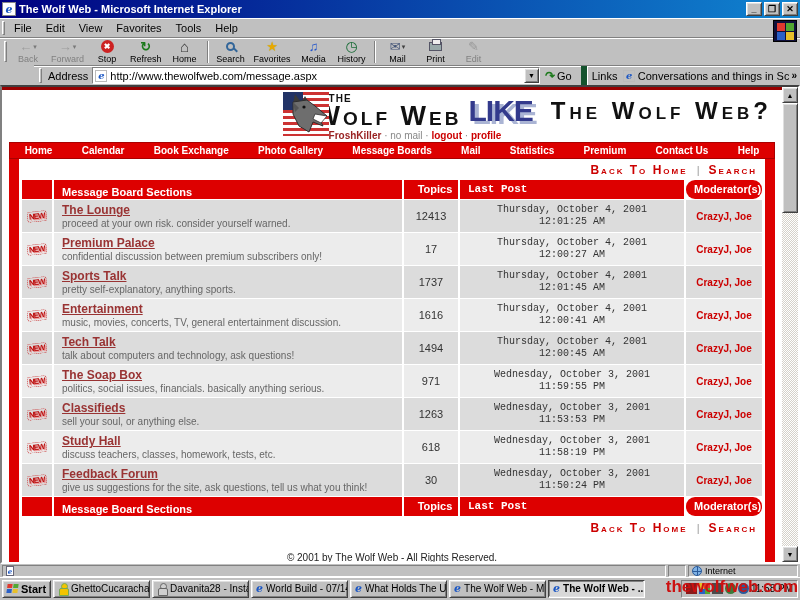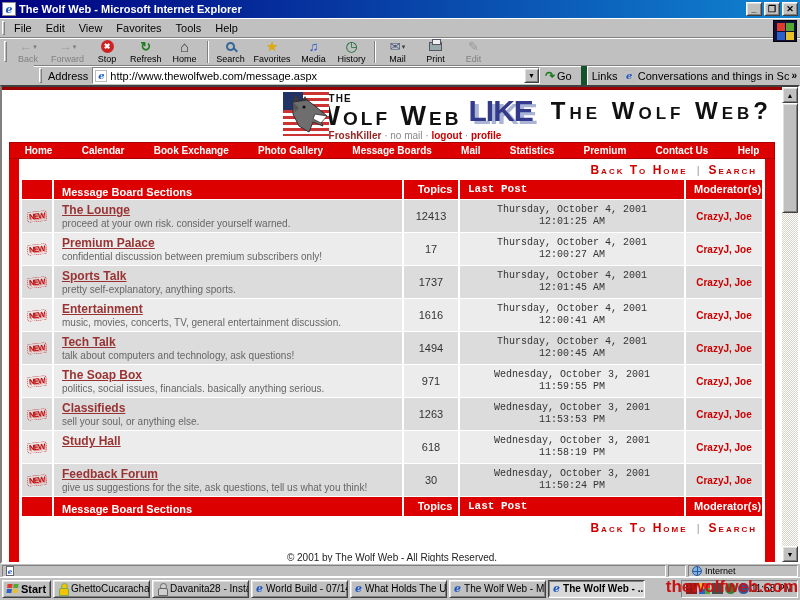--- a/index.html
+++ b/index.html
@@ -99,21 +99,21 @@
   .hdr-row .cell { background:#dd0000; color:#fff; font-weight:bold; font-size:11px; height:19px; line-height:19px; padding-left:8px; margin-right:2px; overflow:hidden; white-space:nowrap; }
   .mb-row { display:flex; margin-bottom:1px; }
   .mb-row .cell { margin-right:2px; overflow:hidden; }
   .rows-wrap .mb-row:nth-of-type(odd) .cell { background:#dcdcdc; }
   .rows-wrap .mb-row:nth-of-type(even) .cell { background:#ececec; }
   .c-icon { width:30px; flex:none; display:flex; align-items:center; justify-content:center; }
   .c-sect { flex:1; padding:3px 8px 2px 8px; }
   .c-topics { width:54px; flex:none; display:flex; align-items:center; justify-content:center; font-size:11px; color:#333; }
   .c-last { width:224px; flex:none; display:flex; flex-direction:column; align-items:center; justify-content:center; font-size:10px; color:#333; line-height:12px;font-family:Liberation Mono, monospace; }
   .c-mods { width:76px; flex:none; display:flex; align-items:center; justify-content:center; font-size:10px; font-weight:bold; color:#cc0000; margin-right:0 !important; }
-  .hdr-row .c-mods { margin-right:0 !important; }
+  .hdr-row .c-mods { margin-right:0 !important;border-radius:9px; }
   .mb-row { height:32px; }
   .sect-title { color:#993333; font-weight:bold; font-size:12px; line-height:14px; display:inline-block; }
   .sect-desc { color:#666; font-size:10px; line-height:12px; }
   .new-ico { color:#bb1111; font-weight:bold; font-size:8px; letter-spacing:-1px; text-shadow:1px 1px 0 #e99; transform:rotate(-6deg); border:1px dotted #c44; padding:0 1px; border-radius:3px; }
 
   #copyright { text-align:center; font-size:10px; color:#222; padding:14px 0 4px 0; }
 
   
   #statusbar { height:13px; display:flex; align-items:stretch; gap:2px; padding:1px 2px 0 2px; background:#c0c0c0; }
   .sb-pane { font-size:9px; display:flex; align-items:center; padding:0 3px; color:#000; }
@@ -453,20 +453,21 @@
               </span>
               <span class="cell c-mods">CrazyJ, Joe</span>
             </div>
 
             <div class="mb-row">
               <span class="cell c-icon">
                 <span class="new-ico">NEW</span>
               </span>
               <span class="cell c-sect">
                 <a href="#" class="sect-title">Study Hall</a><br>
+                <span class="sect-desc">discuss teachers, classes, homework, tests, etc.</span>
               </span>
               <span class="cell c-topics">618</span>
               <span class="cell c-last">
                 <span>Wednesday, October 3, 2001</span>
                 <span>11:58:19 PM</span>
               </span>
               <span class="cell c-mods">CrazyJ, Joe</span>
             </div>
 
             <div class="mb-row">

